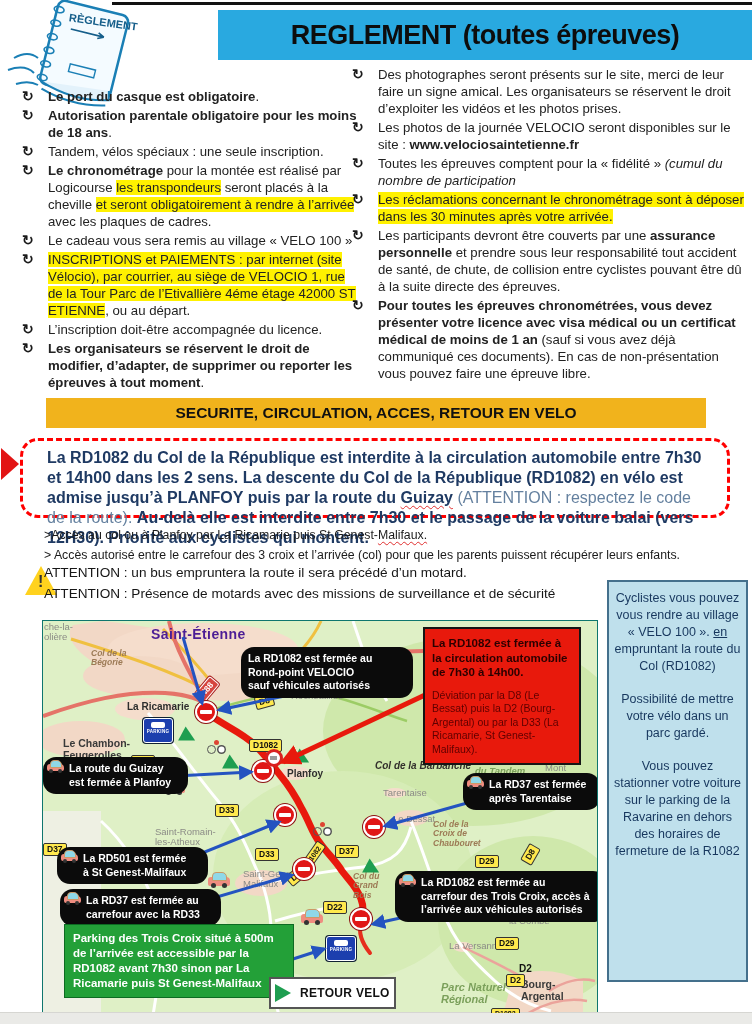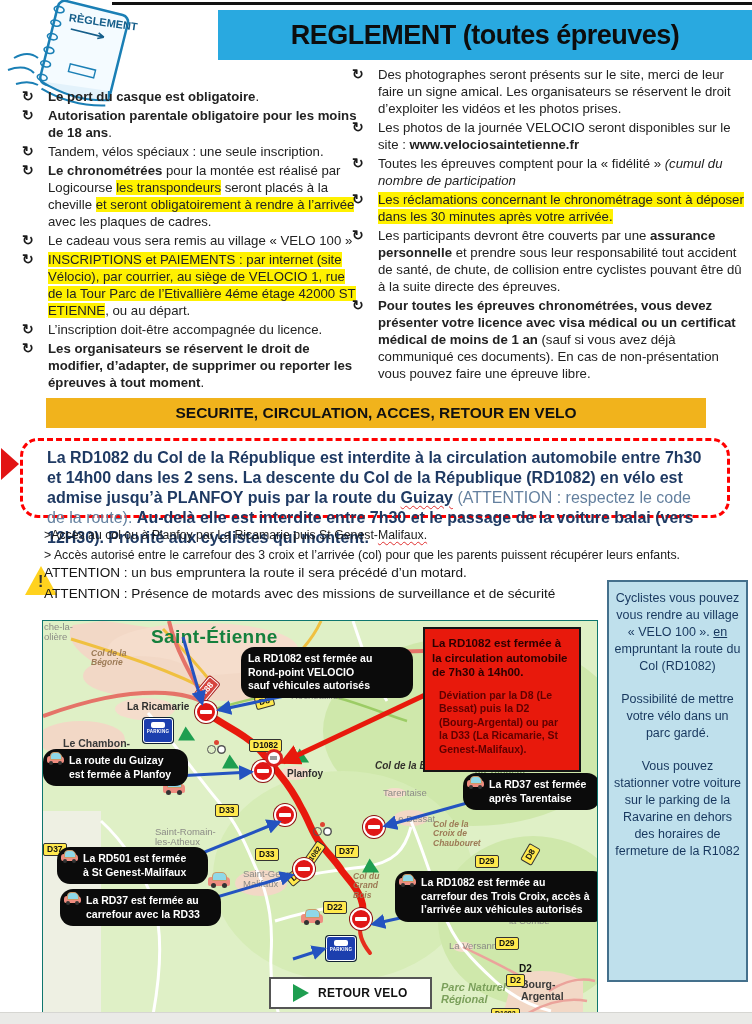--- a/index.html
+++ b/index.html
@@ -42,21 +42,21 @@
   
   #sidebar-note{left:607px;top:580px;width:141px;height:402px;background:#bfe0ec;
     border:2px solid #44708c;box-sizing:border-box;padding:8px 4px;text-align:center;
     font-size:12.5px;line-height:17px;color:#17375e}
   #sidebar-note p{margin:0 0 16px 0}
   
   #map{left:42px;top:620px;width:556px;height:394px;border:1px solid #0f766e;box-sizing:border-box;
     overflow:hidden;background:#dff0c6}
   #terrain,#overlay{position:absolute;left:0;top:0}
   .lbl{position:absolute;line-height:1.1;white-space:nowrap;z-index:4}
-  .city{font-size:19px;font-weight:bold;color:#15803d;letter-spacing:.4px}
+  .city{font-size:14px;font-weight:bold;color:#4c1d95;letter-spacing:.4px}
   .town{font-size:10px;color:#2e2e2e;font-weight:bold}
   .town2{font-size:10.5px;color:#3a3a3a;font-weight:bold}
   .towngray{font-size:9.5px;color:#8b8b86}
   .col{font-size:8.5px;color:#9c7a55;font-style:italic;font-weight:bold}
   .colb{font-size:10px;color:#33302c;font-style:italic;font-weight:bold}
   .park{font-size:9.5px;color:#7ba05b;font-style:italic;font-weight:bold}
   .park2{font-size:11px;color:#7ba05b;font-style:italic;font-weight:bold}
   .roadtext{font-size:10px;color:#111;font-weight:bold}
   .chip{position:absolute;background:#ffe94d;border:1px solid #333;color:#111;font-weight:bold;
     font-size:8.5px;line-height:11px;padding:0 3px;border-radius:2px;z-index:5;white-space:nowrap}
@@ -85,25 +85,25 @@
   .parking .ptxt{display:block;font-size:4.5px;line-height:5px;color:#fff;font-weight:bold;letter-spacing:.3px}
   .callout{position:absolute;background:#0b0b0b;color:#fff;font-weight:bold;font-size:10.5px;
     line-height:13.5px;padding:5px 7px;border-radius:13px;z-index:8}
   .callout.withcar{padding-left:26px}
   .callout .car{left:4px;top:7px;width:17px;height:7px}
   .callout .car::before{left:3px;top:-4px;width:10px;height:6px}
   .callout .car::after{left:2px;top:5px;width:4px;height:4px;box-shadow:9px 0 0 #333}
   #map-redbox{position:absolute;background:#e8190c;border:2px solid #151515;box-sizing:border-box;
     padding:7px 7px;z-index:8}
   #map-redbox .t1{color:#2c0000;font-weight:bold;font-size:11.5px;line-height:14.5px;margin:0 0 9px 0}
-  #map-redbox .t2{color:#5f0000;font-weight:bold;font-size:10.5px;line-height:13.5px;margin:7px}
+  #map-redbox .t2{color:#5f0000;font-weight:normal;font-size:10.5px;line-height:13.5px;margin:0}
   #map-greenbox{position:absolute;background:#23a038;border:1px solid #0d6b22;color:#fff;font-weight:bold;
     font-size:11.5px;line-height:15px;padding:6px 8px;z-index:8;box-sizing:border-box}
   #retour{position:absolute;background:#fff;border:2px solid #555;display:flex;align-items:center;
-    gap:9px;padding:5px 22px;z-index:8}
+    gap:9px;padding:5px 4px;z-index:8}
   #retour .rtri{width:0;height:0;border-top:9px solid transparent;border-bottom:9px solid transparent;
     border-left:16px solid #1e9e50}
   #retour .rlbl{font-weight:bold;font-size:12px;color:#111;letter-spacing:.3px}
   #footer-strip{left:0;top:1012px;width:752px;height:12px;background:#eaeae7;border-top:1px solid #d6d6d2}
 </style>
 </head>
 <body>
 
 <div class="abs" id="top-line"></div>
 
@@ -143,21 +143,21 @@
     <li>
       <span class="marker">↻</span>
       <span class="txt"><span class="b">Autorisation parentale obligatoire pour les moins de 18 ans</span><span>.</span></span>
     </li>
     <li>
       <span class="marker">↻</span>
       <span class="txt"><span>Tandem, vélos spéciaux : une seule inscription.</span></span>
     </li>
     <li>
       <span class="marker">↻</span>
-      <span class="txt"><span class="b">Le chronométrées</span><span> pour la montée est réalisé par Logicourse </span><span class="hl">les transpondeurs</span><span> seront placés à la cheville </span><span class="hl">et seront obligatoirement à rendre à l’arrivée</span><span> avec les plaques de cadres.</span></span>
+      <span class="txt"><span class="b">Le chronométrage</span><span> pour la montée est réalisé par Logicourse </span><span class="hl">les transpondeurs</span><span> seront placés à la cheville </span><span class="hl">et seront obligatoirement à rendre à l’arrivée</span><span> avec les plaques de cadres.</span></span>
     </li>
     <li>
       <span class="marker">↻</span>
       <span class="txt"><span>Le cadeau vous sera remis au village « VELO 100 »</span></span>
     </li>
     <li>
       <span class="marker">↻</span>
       <span class="txt"><span class="hl">INSCRIPTIONS et PAIEMENTS : par internet (site Vélocio), par courrier, au siège de VELOCIO  1, rue de la Tour Parc de l’Etivallière 4éme étage 42000 ST ETIENNE</span><span>, ou au départ.</span></span>
     </li>
     <li>
@@ -408,21 +408,21 @@
       </div>
       <div class="parking" style="left: 283px; top: 315px;">
         <span class="pcar"></span>
         <span class="ptxt">PARKING</span>
       </div>
       <div class="callout" style="left: 198px; top: 26px; width: 158px;">
         <div>La RD1082 est fermée au</div>
         <div>Rond-point VELOCIO</div>
         <div>sauf véhicules autorisés</div>
       </div>
-      <div class="callout withcar" style="left: 0px; top: 128px; width: 112px;">
+      <div class="callout withcar" style="left: 0px; top: 136px; width: 112px;">
         <span class="car"></span>
         <div>La route du Guizay</div>
         <div>est fermée à Planfoy</div>
       </div>
       <div class="callout withcar" style="left: 14px; top: 226px; width: 118px;">
         <span class="car"></span>
         <div>La RD501 est fermée</div>
         <div>à St Genest-Malifaux</div>
       </div>
       <div class="callout withcar" style="left: 17px; top: 268px; width: 128px;">
@@ -440,19 +440,20 @@
         <div>La RD1082 est fermée au</div>
         <div>carrefour des Trois Croix, accès à</div>
         <div>l’arrivée aux véhicules autorisés</div>
       </div>
     </div>
 
   <div id="map-redbox" style="left: 380px; top: 6px; width: 158px;">
     <p class="t1">La RD1082 est fermée à la circulation automobile de 7h30 à 14h00.</p>
     <p class="t2">Déviation par la D8 (Le Bessat) puis la D2 (Bourg-Argental) ou par la D33 (La Ricamarie, St Genest-Malifaux).</p>
   </div>
+  <div id="map-greenbox" style="left: 21px; top: 303px; width: 230px;">Parking des Trois Croix situé à 500m de l’arrivée est accessible par la RD1082 avant 7h30 sinon par La Ricamarie puis St Genest-Malifaux</div>
   <div id="retour" style="left: 226px; top: 356px;">
     <span class="rtri"></span>
     <span class="rlbl">RETOUR VELO</span>
   </div>
 </div>
 
 <div class="abs" id="footer-strip"></div>
 
 </body></html>

